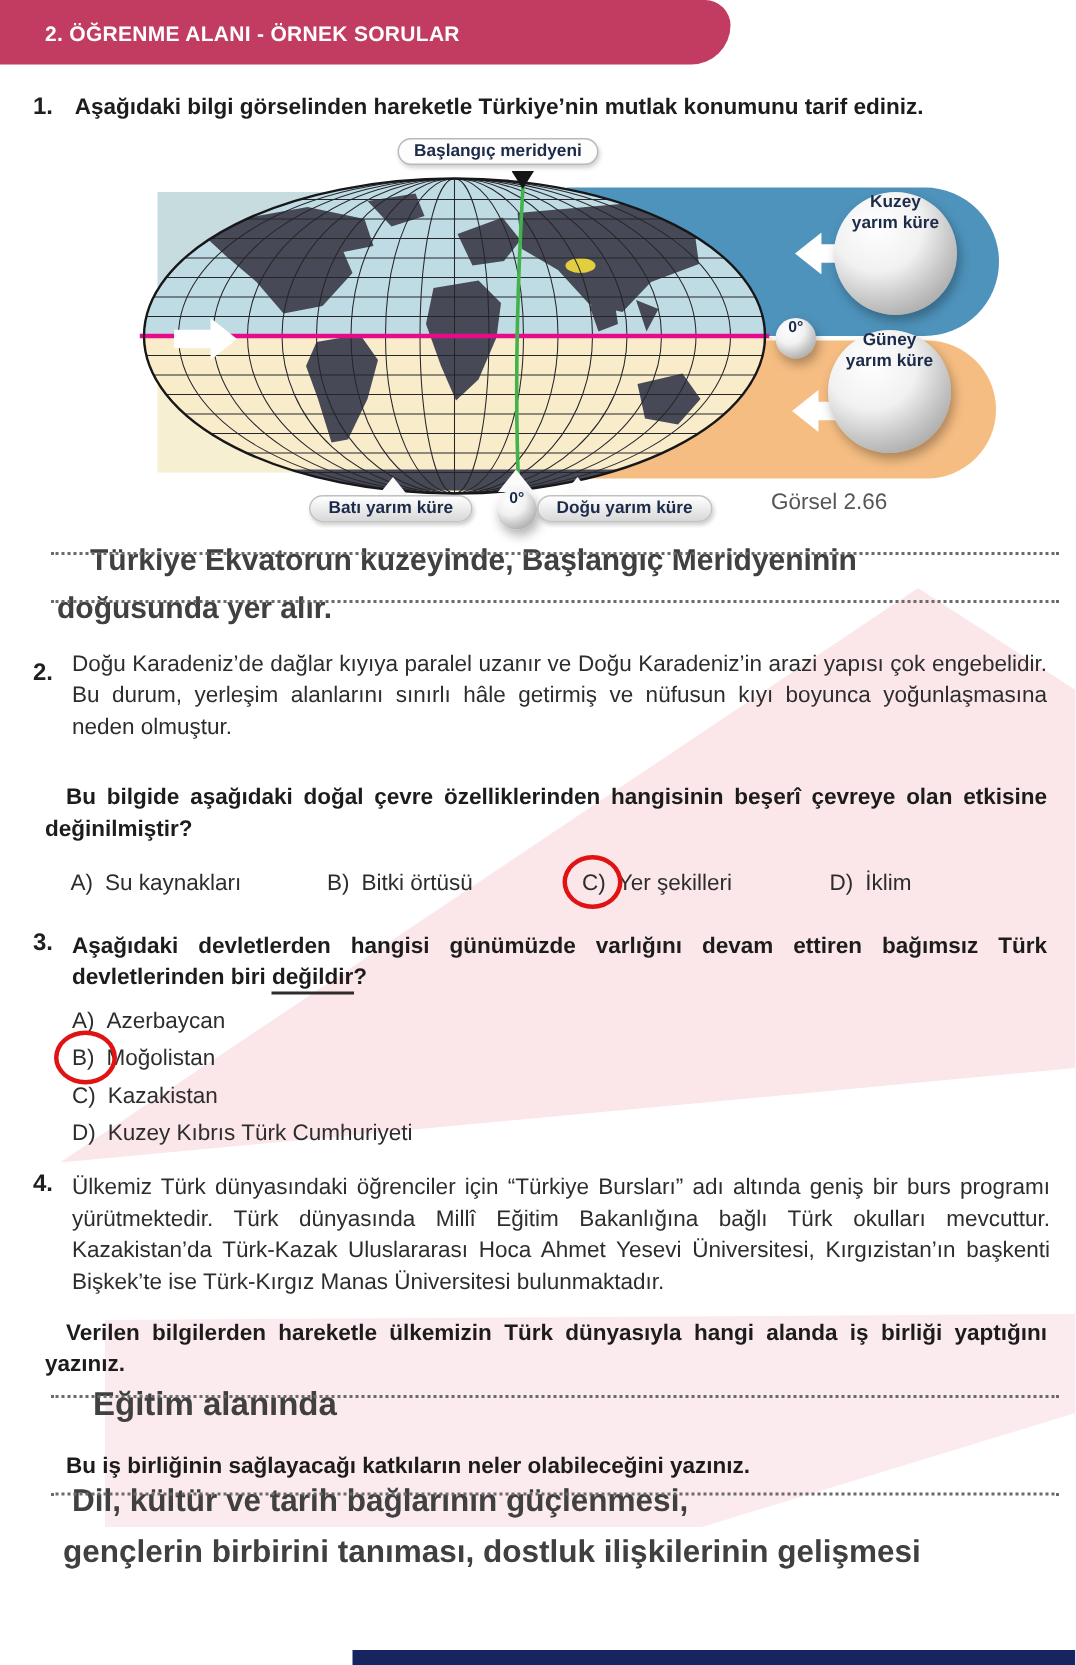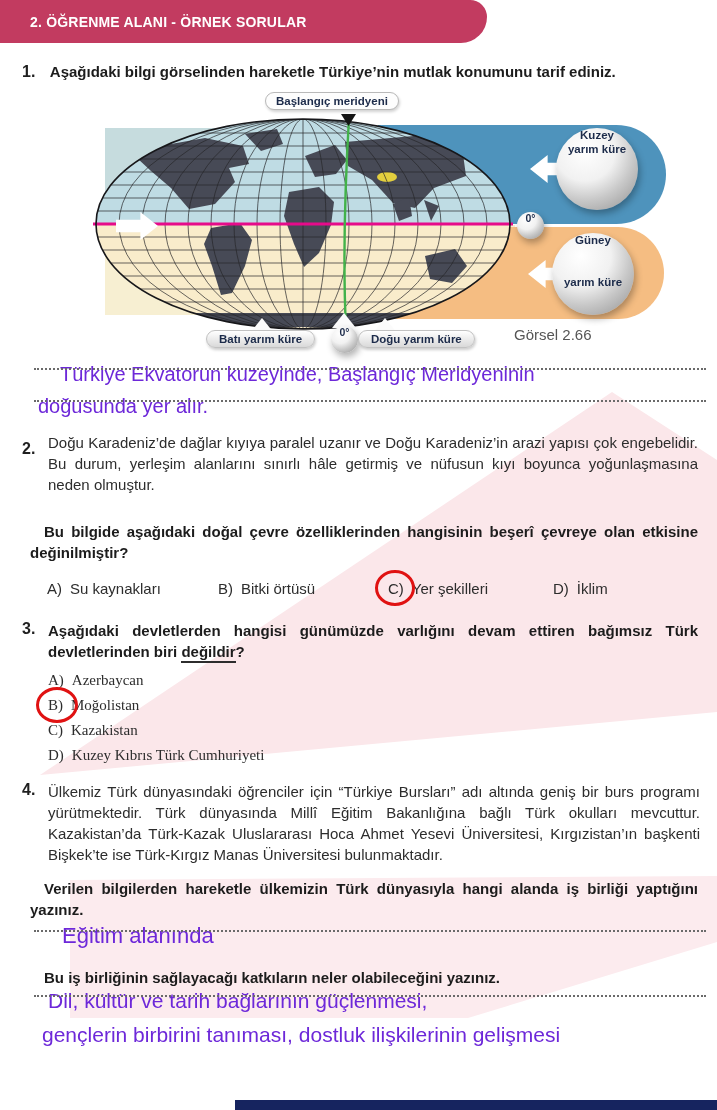--- a/index.html
+++ b/index.html
@@ -57,21 +57,21 @@
       clip-path:polygon(0 0, 100% 0, 50% 100%); }
   .pointer-up { position:absolute; width:24px; height:15px; background:#fbfbfb;
       clip-path:polygon(50% 0, 100% 100%, 0 100%); filter:drop-shadow(0 1px 1px rgba(0,0,0,.25)); }
 
   .pill { position:absolute; background:linear-gradient(#ffffff,#d9d9d9); border:1px solid #c2c2c2;
       border-radius:11px; padding:2px 12px; font-size:11.5px; font-weight:bold; color:#1c2b4a;
       white-space:nowrap; box-shadow:1px 2px 3px rgba(0,0,0,.2); }
   .caption { position:absolute; color:#565656; font-size:15px; }
 
   
-  .red-answer { color:#6d28d9; font-weight:normal; font-size:20px; line-height:1.2; white-space:nowrap; }
+  .red-answer { color:#404040; font-weight:bold; font-size:20px; line-height:1.2; white-space:nowrap; }
   .dotted { position:absolute; border-bottom:2px dotted #6a6a6a; }
 
   
   .opt { position:absolute; font-size:15px; color:#2d2d2d; white-space:nowrap; }
   .opt .key { display:inline-block; margin-right:8px; }
   .mark-ellipse { position:absolute; border:3.5px solid #e01212; border-radius:50%; z-index:3; }
 
   .underline-word { border-bottom:2px solid #2d2d2d; padding-bottom:1px; }
 
   .navy-bar { position:absolute; left:235px; bottom:0; width:482px; height:10px; background:#16245f; }
@@ -172,21 +172,21 @@
         <span>0°</span>
       </div>
 
       <div class="arrow left" style="left:502px; top:63px;"></div>
       <div class="sphere big" style="left:528px; top:36px;">
         <span>Kuzey</span>
         <span>yarım küre</span>
       </div>
 
       <div class="arrow left" style="left:500px; top:168px;"></div>
-      <div class="sphere big" style="left:524px; top:141px;gap:28px;">
+      <div class="sphere big" style="left:524px; top:128px;">
         <span>Güney</span>
         <span>yarım küre</span>
       </div>
 
       <div class="pointer-up" style="left:222px; top:226px;"></div>
       <div class="pill" style="left:178px; top:238px;">
         <span>Batı yarım küre</span>
       </div>
 
       <div class="pointer-up" style="left:304px; top:221px;"></div>
@@ -226,21 +226,21 @@
       <div class="opt" style="left:553px; top:4px;">
         <span class="key">D)</span><span>İklim</span>
       </div>
     </div>
 
     <div style="position:absolute; left:22px; top:620px; width:24px;" class="qnum">3.</div>
     <div class="qprompt" style="position:absolute; left:48px; top:620px; width:650px; text-align:justify;">
       <span>Aşağıdaki devletlerden hangisi günümüzde varlığını devam ettiren bağımsız Türk devletlerinden biri </span><span class="underline-word">değildir</span><span>?</span>
     </div>
 
-    <div style="position:absolute; left:0; top:670px; width:717px; height:100px;font-family:Liberation Serif, serif;">
+    <div style="position:absolute; left:0; top:670px; width:717px; height:100px;">
       <div class="opt" style="left:48px; top:2px;">
         <span class="key">A)</span><span>Azerbaycan</span>
       </div>
       <div class="opt" style="left:48px; top:27px;">
         <span class="key">B)</span><span>Moğolistan</span>
       </div>
       <div class="mark-ellipse" style="left:36px; top:17px; width:42px; height:36px;"></div>
       <div class="opt" style="left:48px; top:52px;">
         <span class="key">C)</span><span>Kazakistan</span>
       </div>

